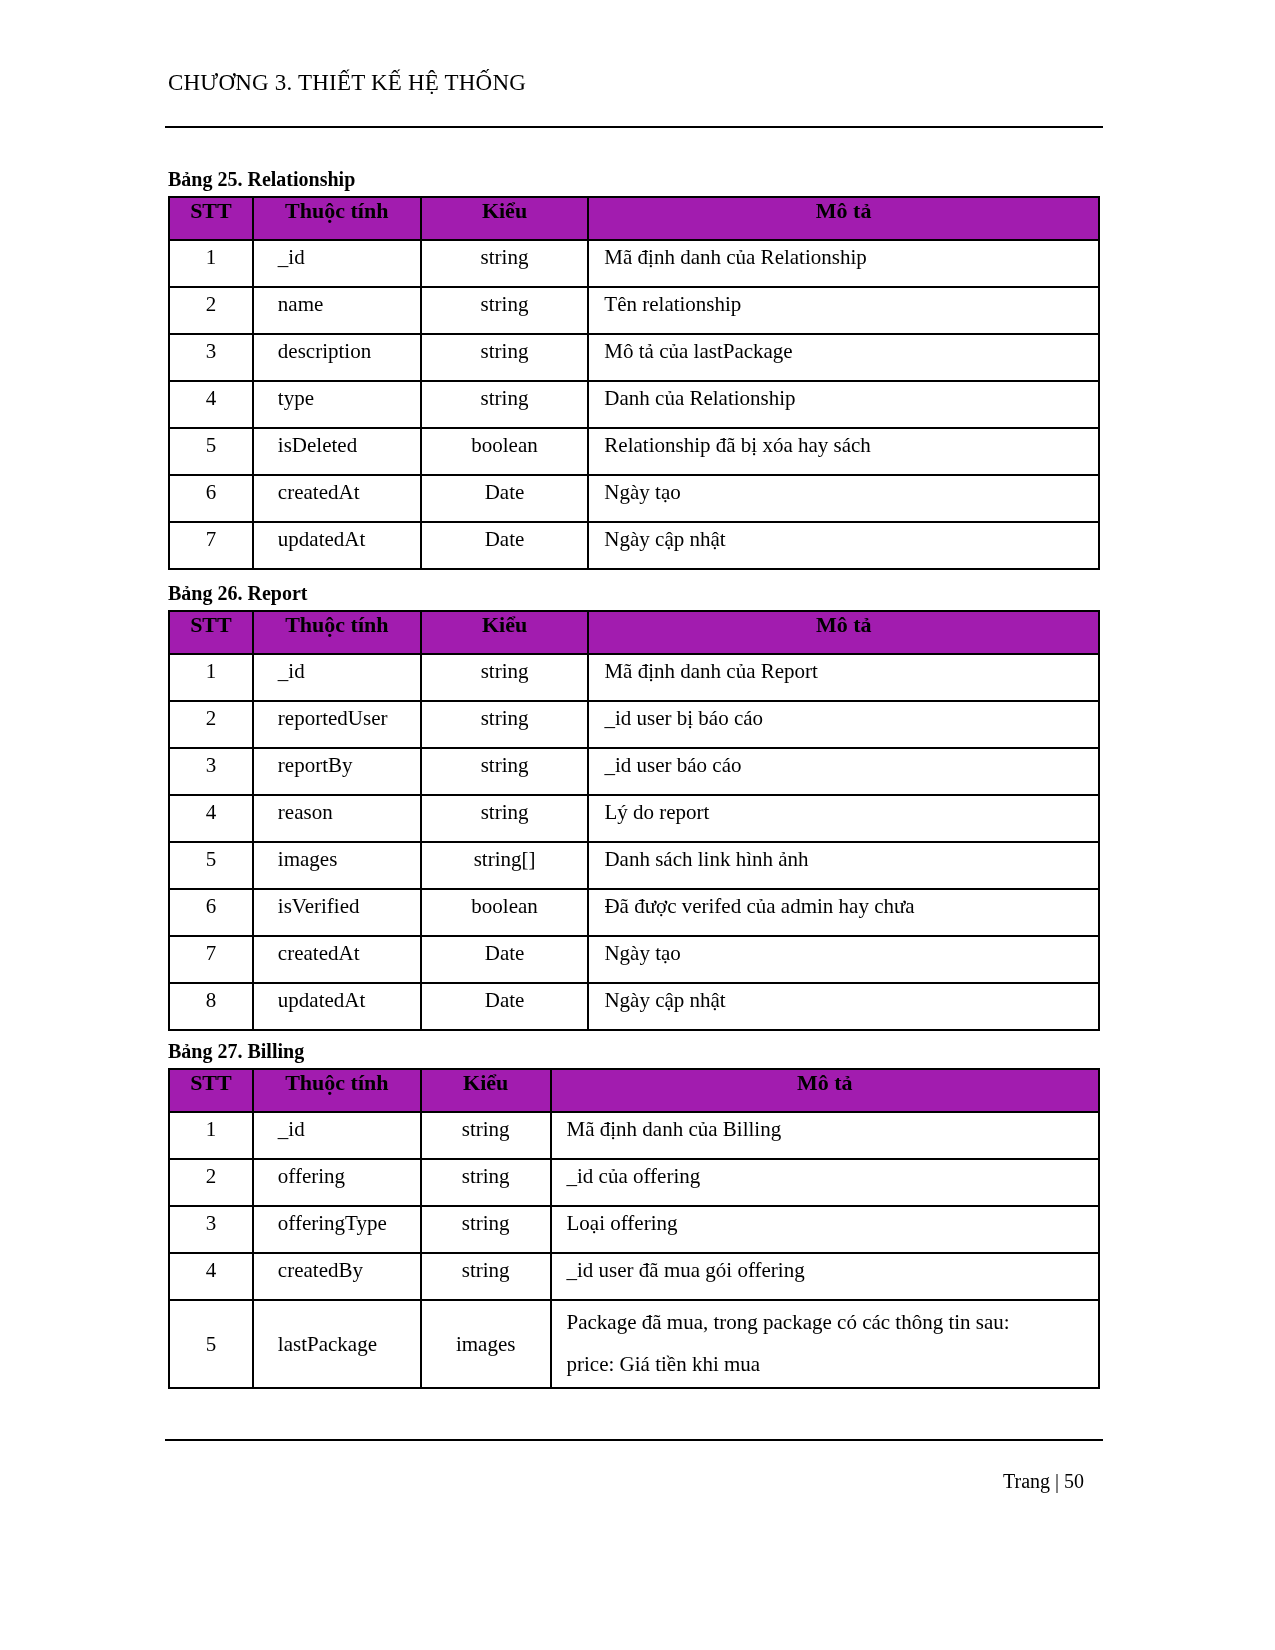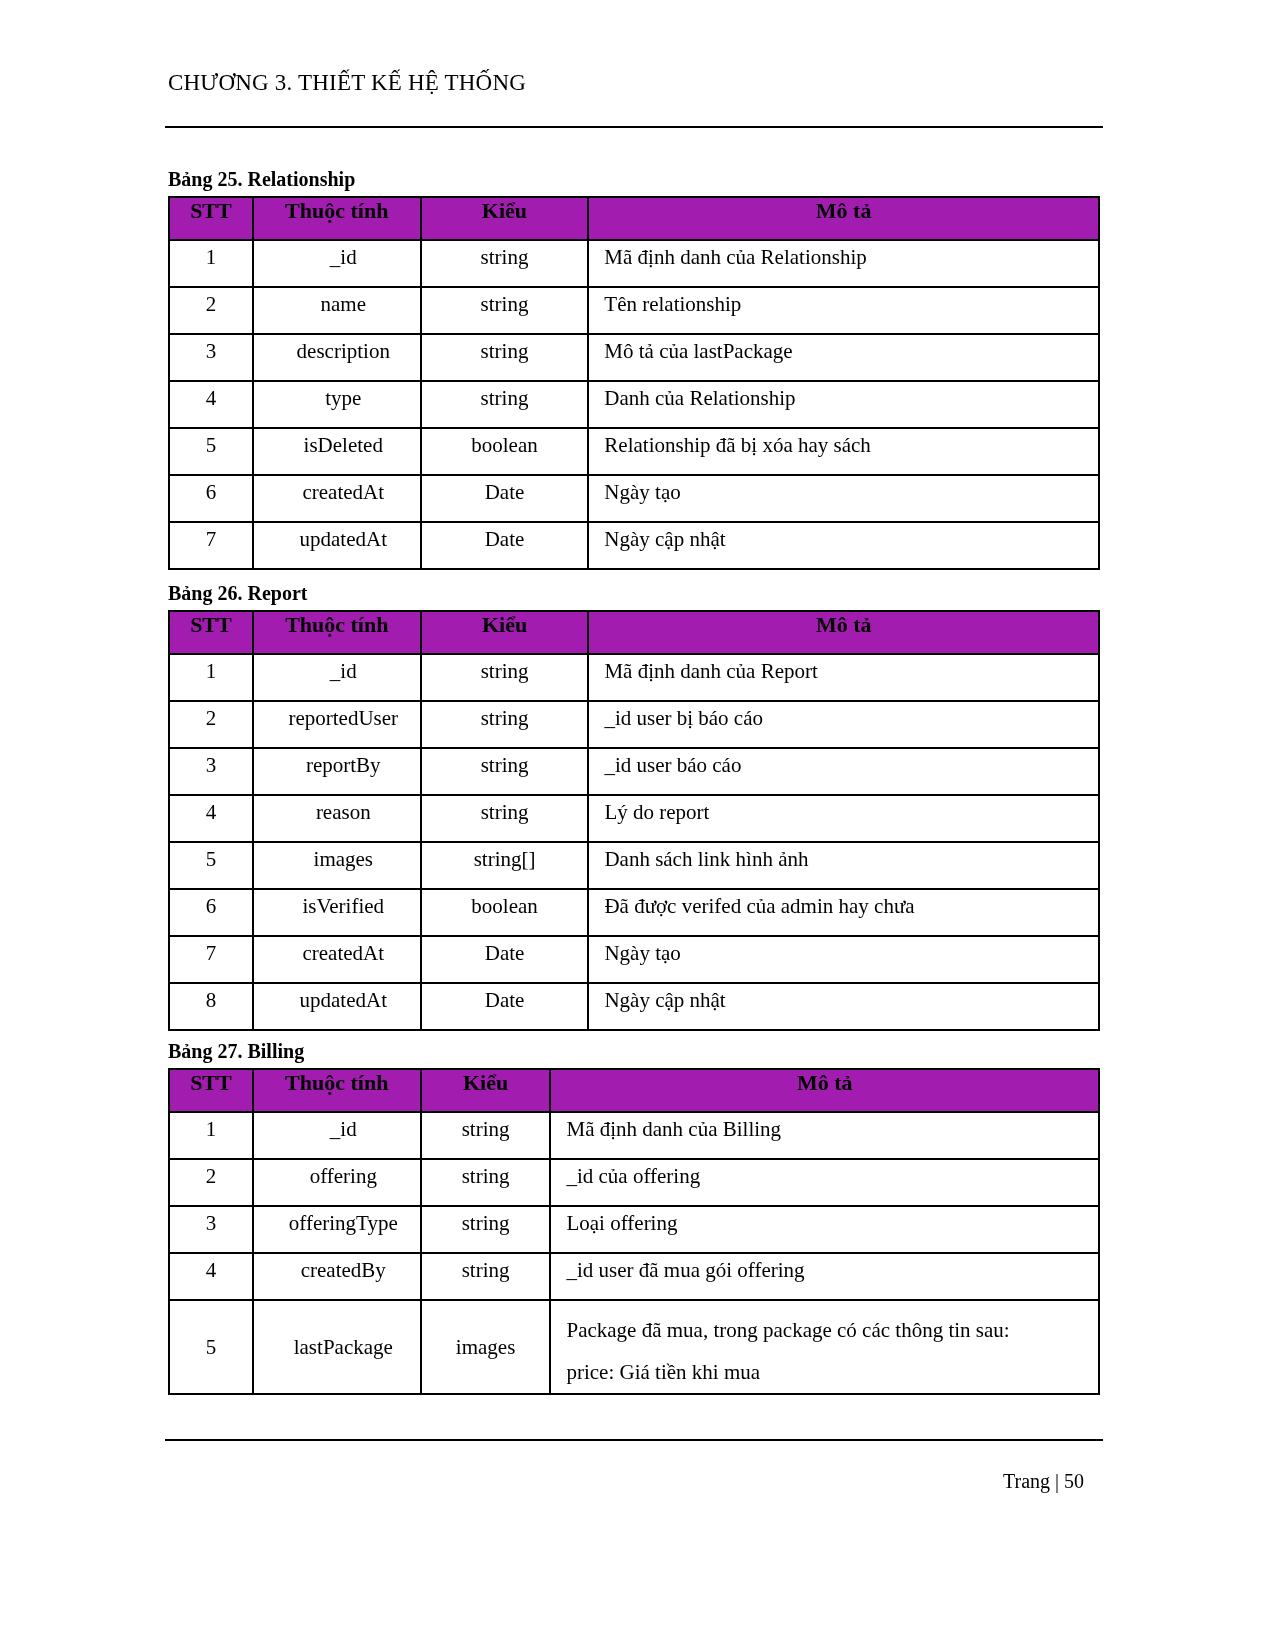--- a/index.html
+++ b/index.html
@@ -8,24 +8,24 @@
     .rule { position: absolute; left: 165px; width: 938px; height: 2px; background: #000; }
     .rule.top { top: 126px; }
     .rule.bottom { top: 1439px; }
     .footer { position: absolute; left: 1003px; top: 1470px; font-size: 20px; }
     .caption { position: absolute; left: 168px; width: 932px; text-align: left; font-weight: bold; font-size: 20px; }
     table { position: absolute; left: 168px; width: 932px; border-collapse: collapse; font-size: 21px; }
     th, td { border: 2px solid #000; height: 41px; padding: 0; vertical-align: top; }
     th { background: #a21caf; font-weight: bold; font-size: 22px; }
     td { padding-top: 4px; }
     td.c { text-align: center; }
-    td.l { text-align: center; padding-left: 13px; }
+    td.l { text-align: left; padding-left: 24px; }
     td.desc { padding-left: 15px; }
     td.mid { vertical-align: middle; padding-top: 0; }
-    td.multi { line-height: 42px; padding-top: 8px; }
+    td.multi { line-height: 42px; padding-top: 0; }
   </style>
 </head>
 <body>
 
 <div class="header-title">CHƯƠNG 3. THIẾT KẾ HỆ THỐNG</div>
 <div class="rule top"></div>
 
 <div class="caption" style="top:168px;">Bảng 25. Relationship</div>
 <table style="top:196px;">
   <colgroup>

